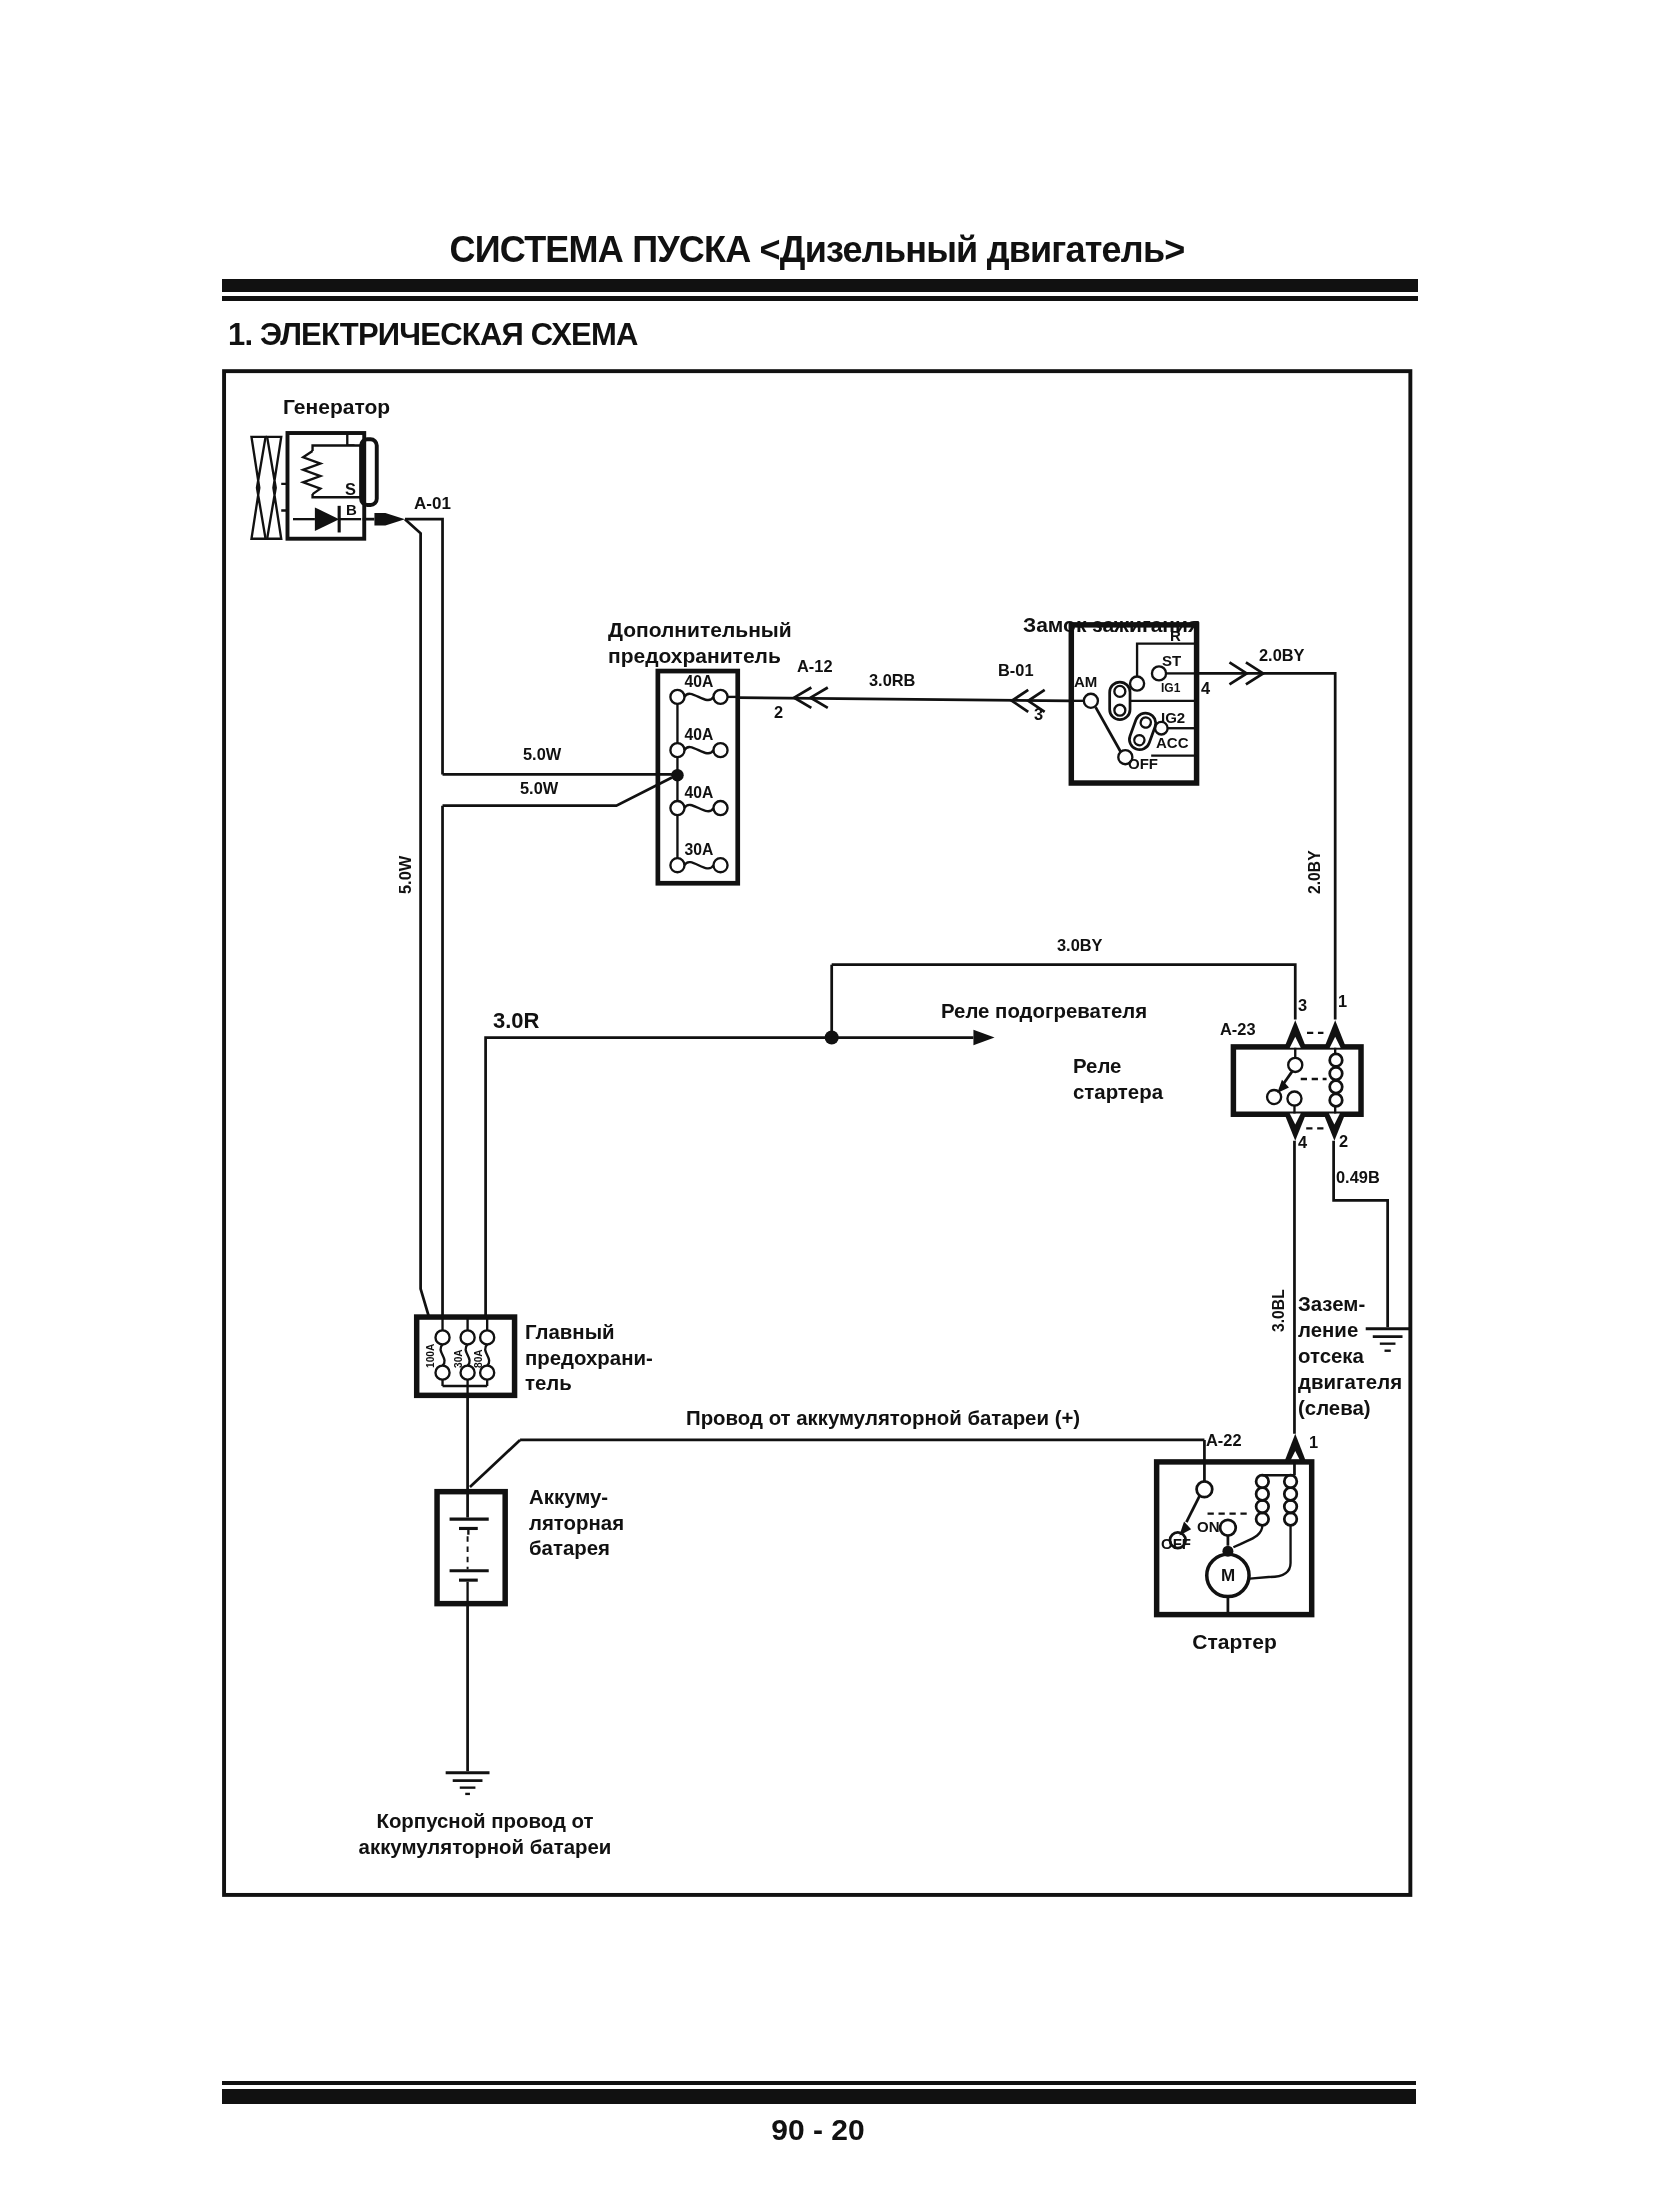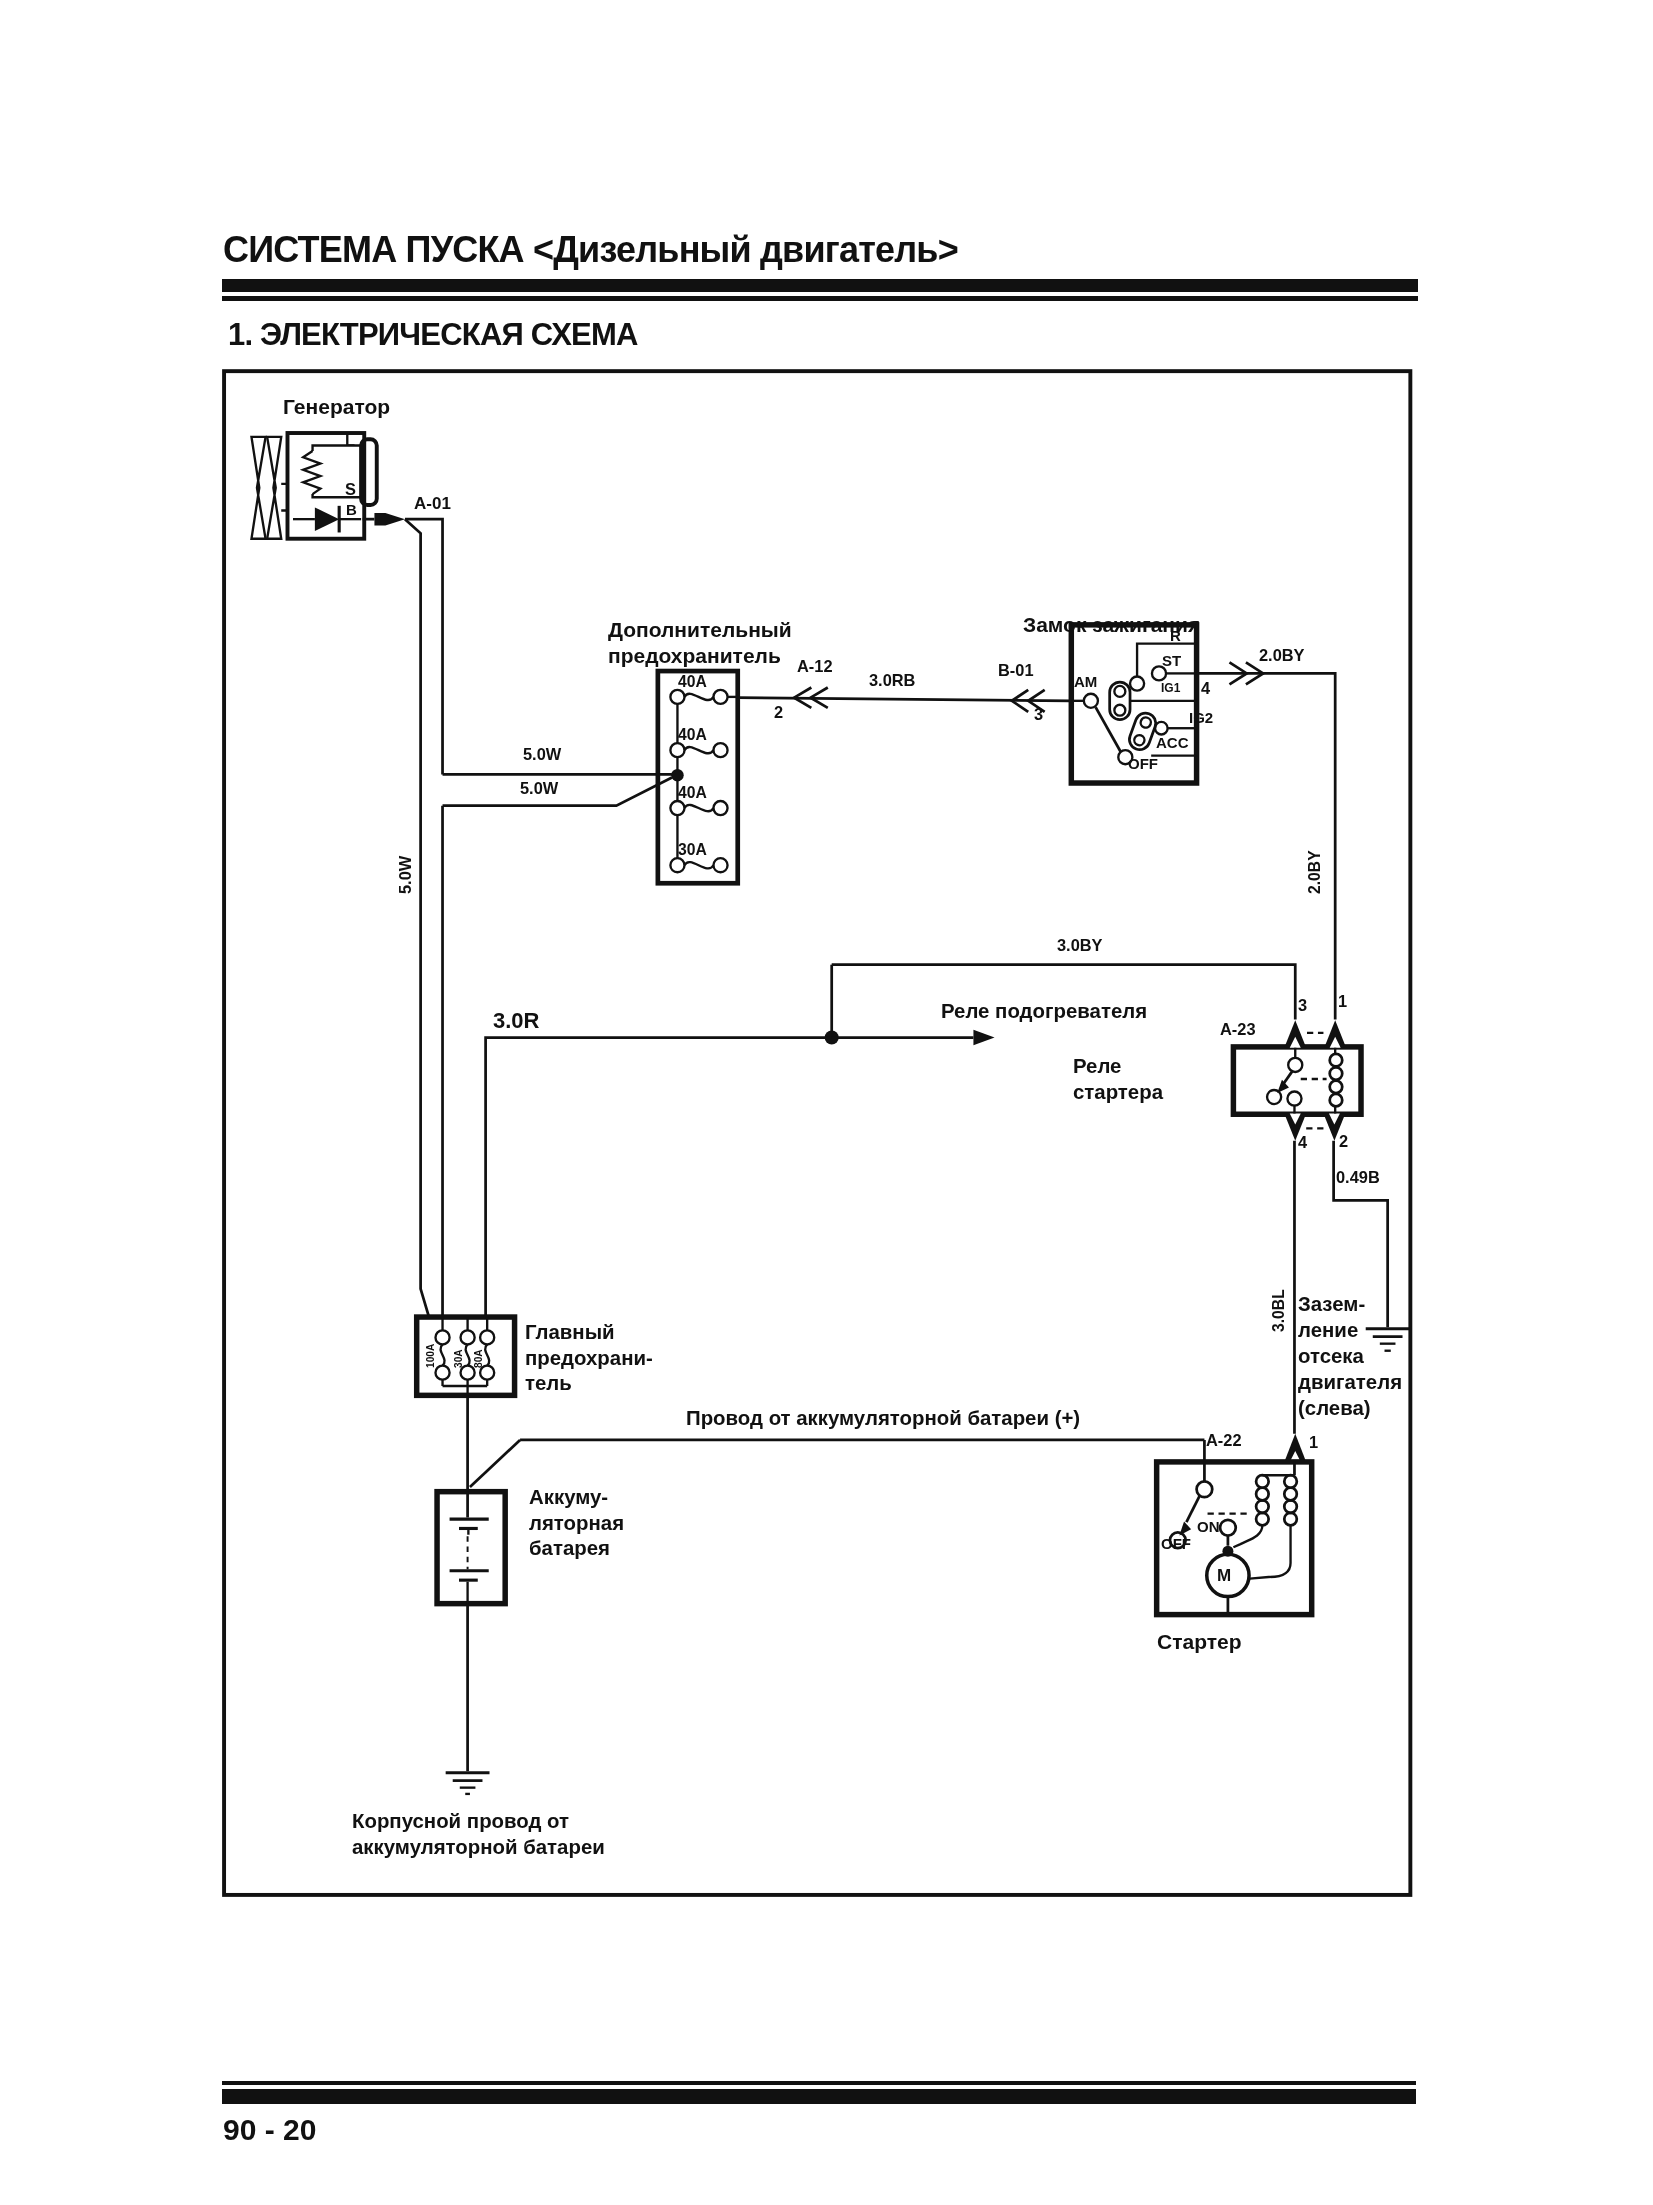--- a/index.html
+++ b/index.html
@@ -1,21 +1,21 @@
 <!DOCTYPE html>
 <html style="font-size:12.5px"><head>
 <meta charset="utf-8">
 <style>
   html,body{margin:0;padding:0;background:#e8e8e8;}
   .page{position:relative;width:1654px;height:2205px;background:#ffffff;overflow:hidden;
         font-family:"Liberation Sans",sans-serif;color:#111;}
   .lbl{position:absolute;font-weight:700;white-space:nowrap;color:#111;line-height:1.25;}
   .rot{transform:rotate(-90deg);transform-origin:0 0;}
   .rule{position:absolute;background:#111;}
-  .ctr{text-align:left;}
+  .ctr{text-align:center;}
   svg{position:absolute;left:0;top:0;}
   svg *{vector-effect:none;}
 </style>
 </head>
 <body>
 
 <div class="page">
 
   <div class="lbl ctr" style="left:223px;top:227px;width:1188px;font-size:36px;letter-spacing:-0.8px;">СИСТЕМА ПУСКА &lt;Дизельный двигатель&gt;</div>
   <div class="rule" style="left:222px;top:279px;width:1196px;height:12.5px;"></div>
@@ -243,21 +243,21 @@
   <div class="lbl" style="left:797px;top:656px;font-size:16.4px;">A-12</div>
   <div class="lbl" style="left:774px;top:702px;font-size:16.4px;">2</div>
   <div class="lbl" style="left:869px;top:670px;font-size:16.4px;">3.0RB</div>
   <div class="lbl" style="left:998px;top:660px;font-size:16.4px;">B-01</div>
   <div class="lbl" style="left:1034px;top:704px;font-size:16.4px;">3</div>
 
   <div class="lbl" style="left:1023px;top:612px;font-size:21px;">Замок зажигания</div>
   <div class="lbl" style="left:1170px;top:627px;font-size:15px;">R</div>
   <div class="lbl" style="left:1162px;top:652px;font-size:15px;">ST</div>
   <div class="lbl" style="left:1161px;top:681px;font-size:12px;">IG1</div>
-  <div class="lbl" style="left:1161px;top:709px;font-size:15px;margin-left:28px;">IG2</div>
+  <div class="lbl" style="left:1161px;top:709px;font-size:15px;">IG2</div>
   <div class="lbl" style="left:1156px;top:734px;font-size:15px;">ACC</div>
   <div class="lbl" style="left:1128px;top:755px;font-size:15px;">OFF</div>
   <div class="lbl" style="left:1074px;top:673px;font-size:15px;">AM</div>
   <div class="lbl" style="left:1201px;top:678px;font-size:16.4px;">4</div>
 
   <div class="lbl" style="left:1259px;top:645px;font-size:16.4px;">2.0BY</div>
   <div class="lbl rot" style="left:1305px;top:894px;font-size:15.7px;">2.0BY</div>
   <div class="lbl" style="left:1057px;top:935px;font-size:16.4px;">3.0BY</div>
   <div class="lbl" style="left:493px;top:1007px;font-size:22px;">3.0R</div>
   <div class="lbl" style="left:941px;top:999px;font-size:20.4px;">Реле подогревателя</div>

